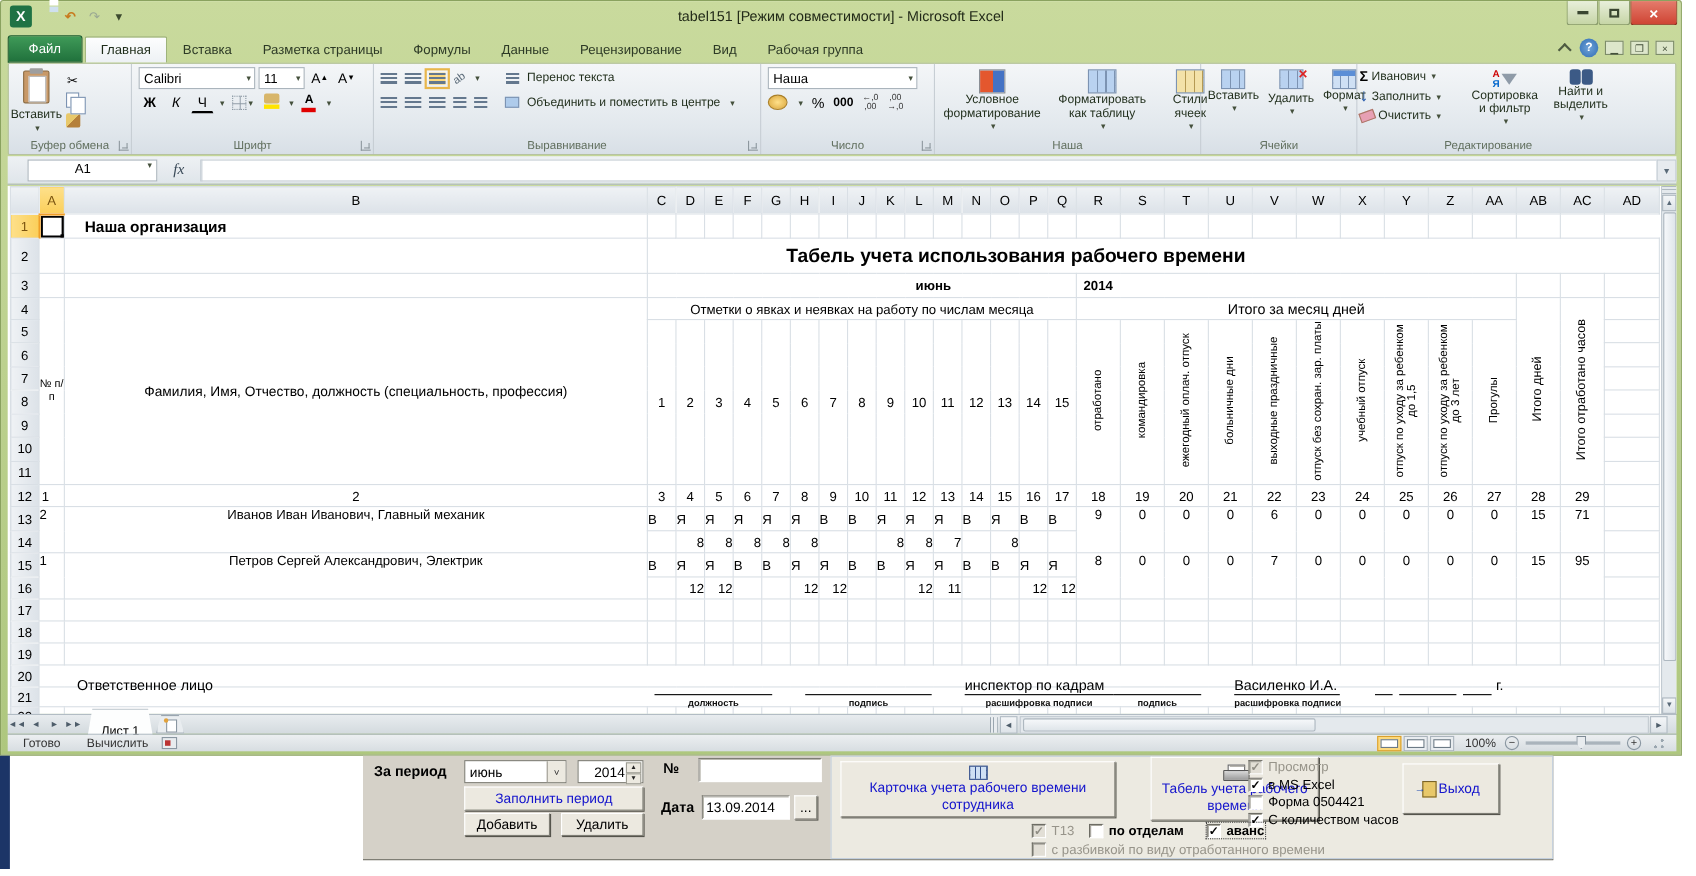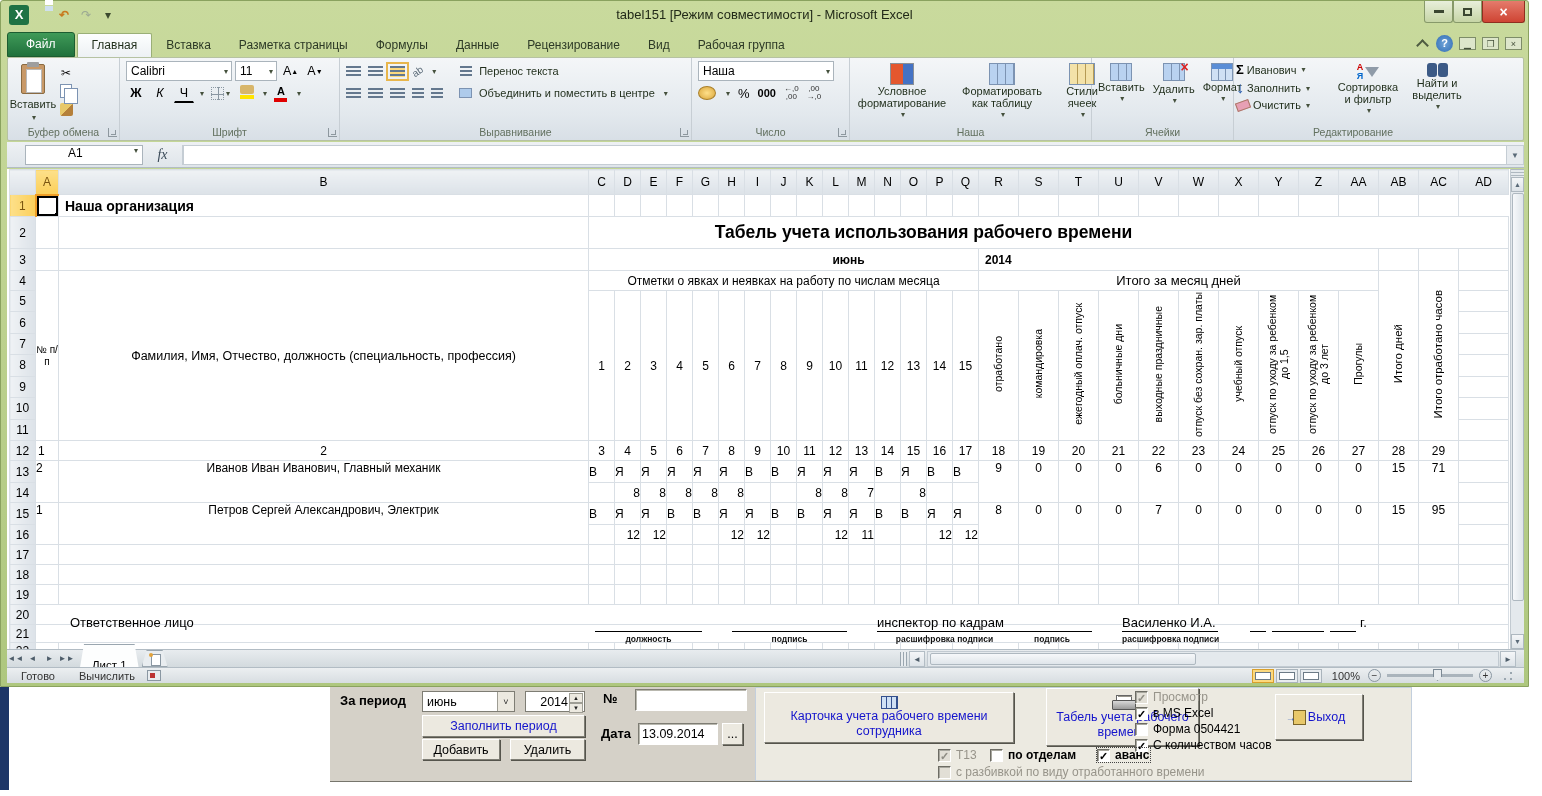--- a/index.html
+++ b/index.html
@@ -499,21 +499,21 @@
               <th class="ch">Y</th>
               <th class="ch">Z</th>
               <th class="ch">AA</th>
               <th class="ch">AB</th>
               <th class="ch">AC</th>
               <th class="ch">AD</th>
   </tr>
   <tr style="height:22px">
     <td class="rh sel">1</td>
     <td class="sel1"></td>
-    <td style="font-weight:bold;font-size:14px;padding-left:6px;overflow:visible">Наша организация</td>
+    <td style="font-weight:bold;font-size:14px;padding-left:18px;overflow:visible">Наша организация</td>
     <td></td>
               <td></td>
               <td></td>
               <td></td>
               <td></td>
               <td></td>
               <td></td>
               <td></td>
               <td></td>
               <td></td>

